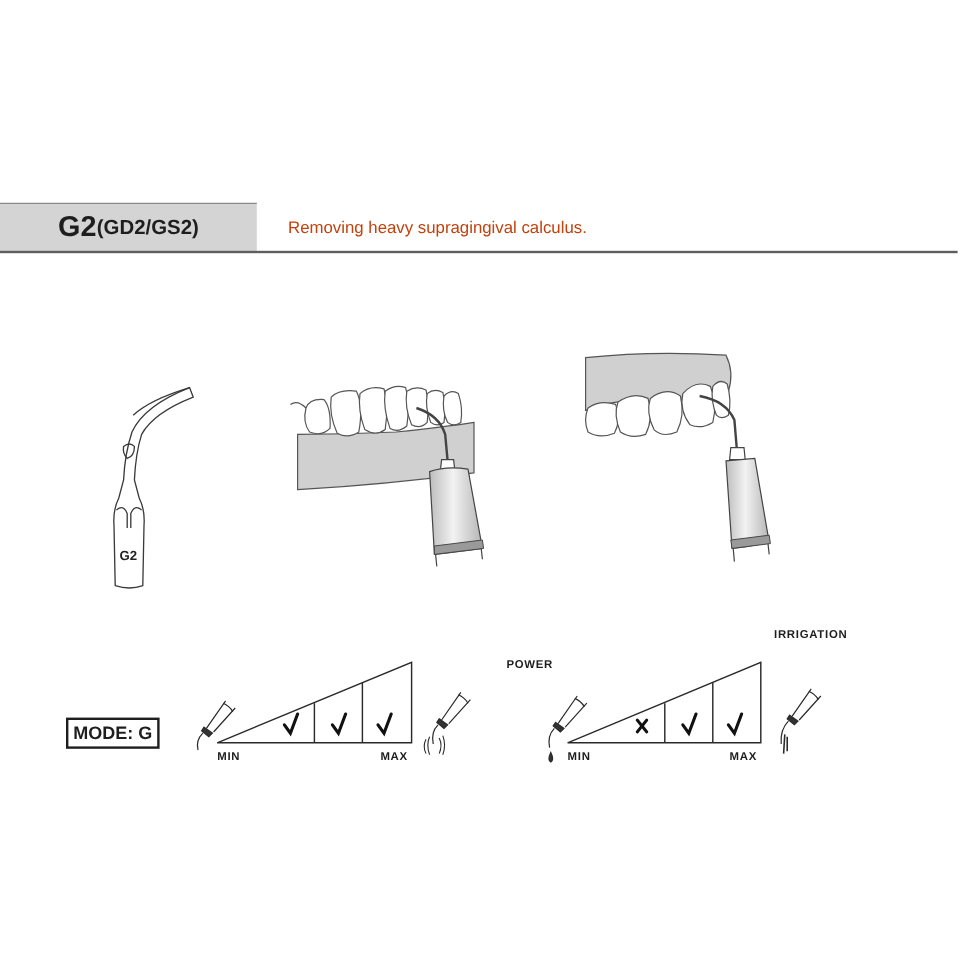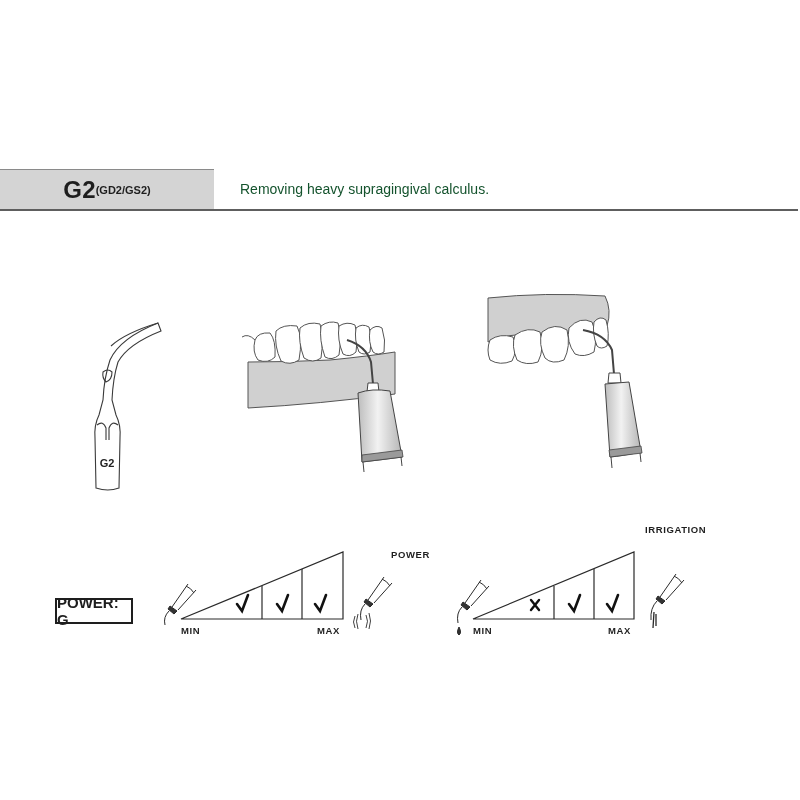--- a/index.html
+++ b/index.html
@@ -4,23 +4,23 @@
 <style>
   html, body { margin:0; padding:0; background:#ffffff; }
   body { width:800px; height:800px; position:relative; overflow:hidden;
          font-family:"Liberation Sans", sans-serif; color:#1e1e1e; }
   .abs { position:absolute; }
 
   .title-box { left:0; top:169px; width:214px; height:41px; background:#d4d4d4;
                border-top:1px solid #8a8a8a; box-sizing:border-box;
                display:flex; align-items:center; justify-content:center; }
   .title-main { font-size:24px; font-weight:bold; color:#1e1e1e; letter-spacing:0.2px; }
-  .title-sub { font-size:11px; font-weight:bold; color:#1e1e1e; }
+  .title-sub { font-size:17px; font-weight:bold; color:#1e1e1e; }
   .header-rule { left:0; top:209px; width:798px; height:2px; background:#5e5e5e; }
-  .desc { left:240px; top:181px; font-size:14px; color:#14532d; }
+  .desc { left:240px; top:181px; font-size:14px; color:#c2410c; }
 
   .mode-box { left:55px; top:598px; width:78px; height:26px; box-sizing:border-box;
               border:2px solid #1e1e1e; display:flex; align-items:center; justify-content:center;
               font-size:15px; font-weight:bold; color:#1e1e1e; }
 
   .lbl { font-size:9.5px; font-weight:bold; color:#1e1e1e; letter-spacing:0.6px; }
   svg { position:absolute; left:0; top:0; }
 </style>
 </head>
 <body>
@@ -138,21 +138,21 @@
   </g>
   <g fill="none" stroke="#2a2a2a" stroke-width="1">
     <path d="M660,597 L676,574 M666,600 L684,580"></path>
     <path d="M674,576 Q679,578 682,583"></path>
     <path d="M658,596 L665,601 L662,604 L656,599 Z" fill="#333"></path>
     <path d="M657,601 Q650,608 651,620"></path>
     <path d="M654,612 L653,628 M656,614 L656,626" stroke-width="1.3"></path>
   </g>
 </svg>
 
-<div class="abs mode-box">POWER: G</div>
+<div class="abs mode-box">MODE: G</div>
 
-<div class="abs lbl" style="left:347px; top:549px;padding-left:44px;">POWER</div>
+<div class="abs lbl" style="left:378px; top:549px;padding-left:44px;">POWER</div>
 <div class="abs lbl" style="left:181px; top:625px;">MIN</div>
 <div class="abs lbl" style="left:317px; top:625px;">MAX</div>
 
 <div class="abs lbl" style="left:645px; top:524px;">IRRIGATION</div>
 <div class="abs lbl" style="left:473px; top:625px;">MIN</div>
 <div class="abs lbl" style="left:608px; top:625px;">MAX</div>
 
 </body></html>

